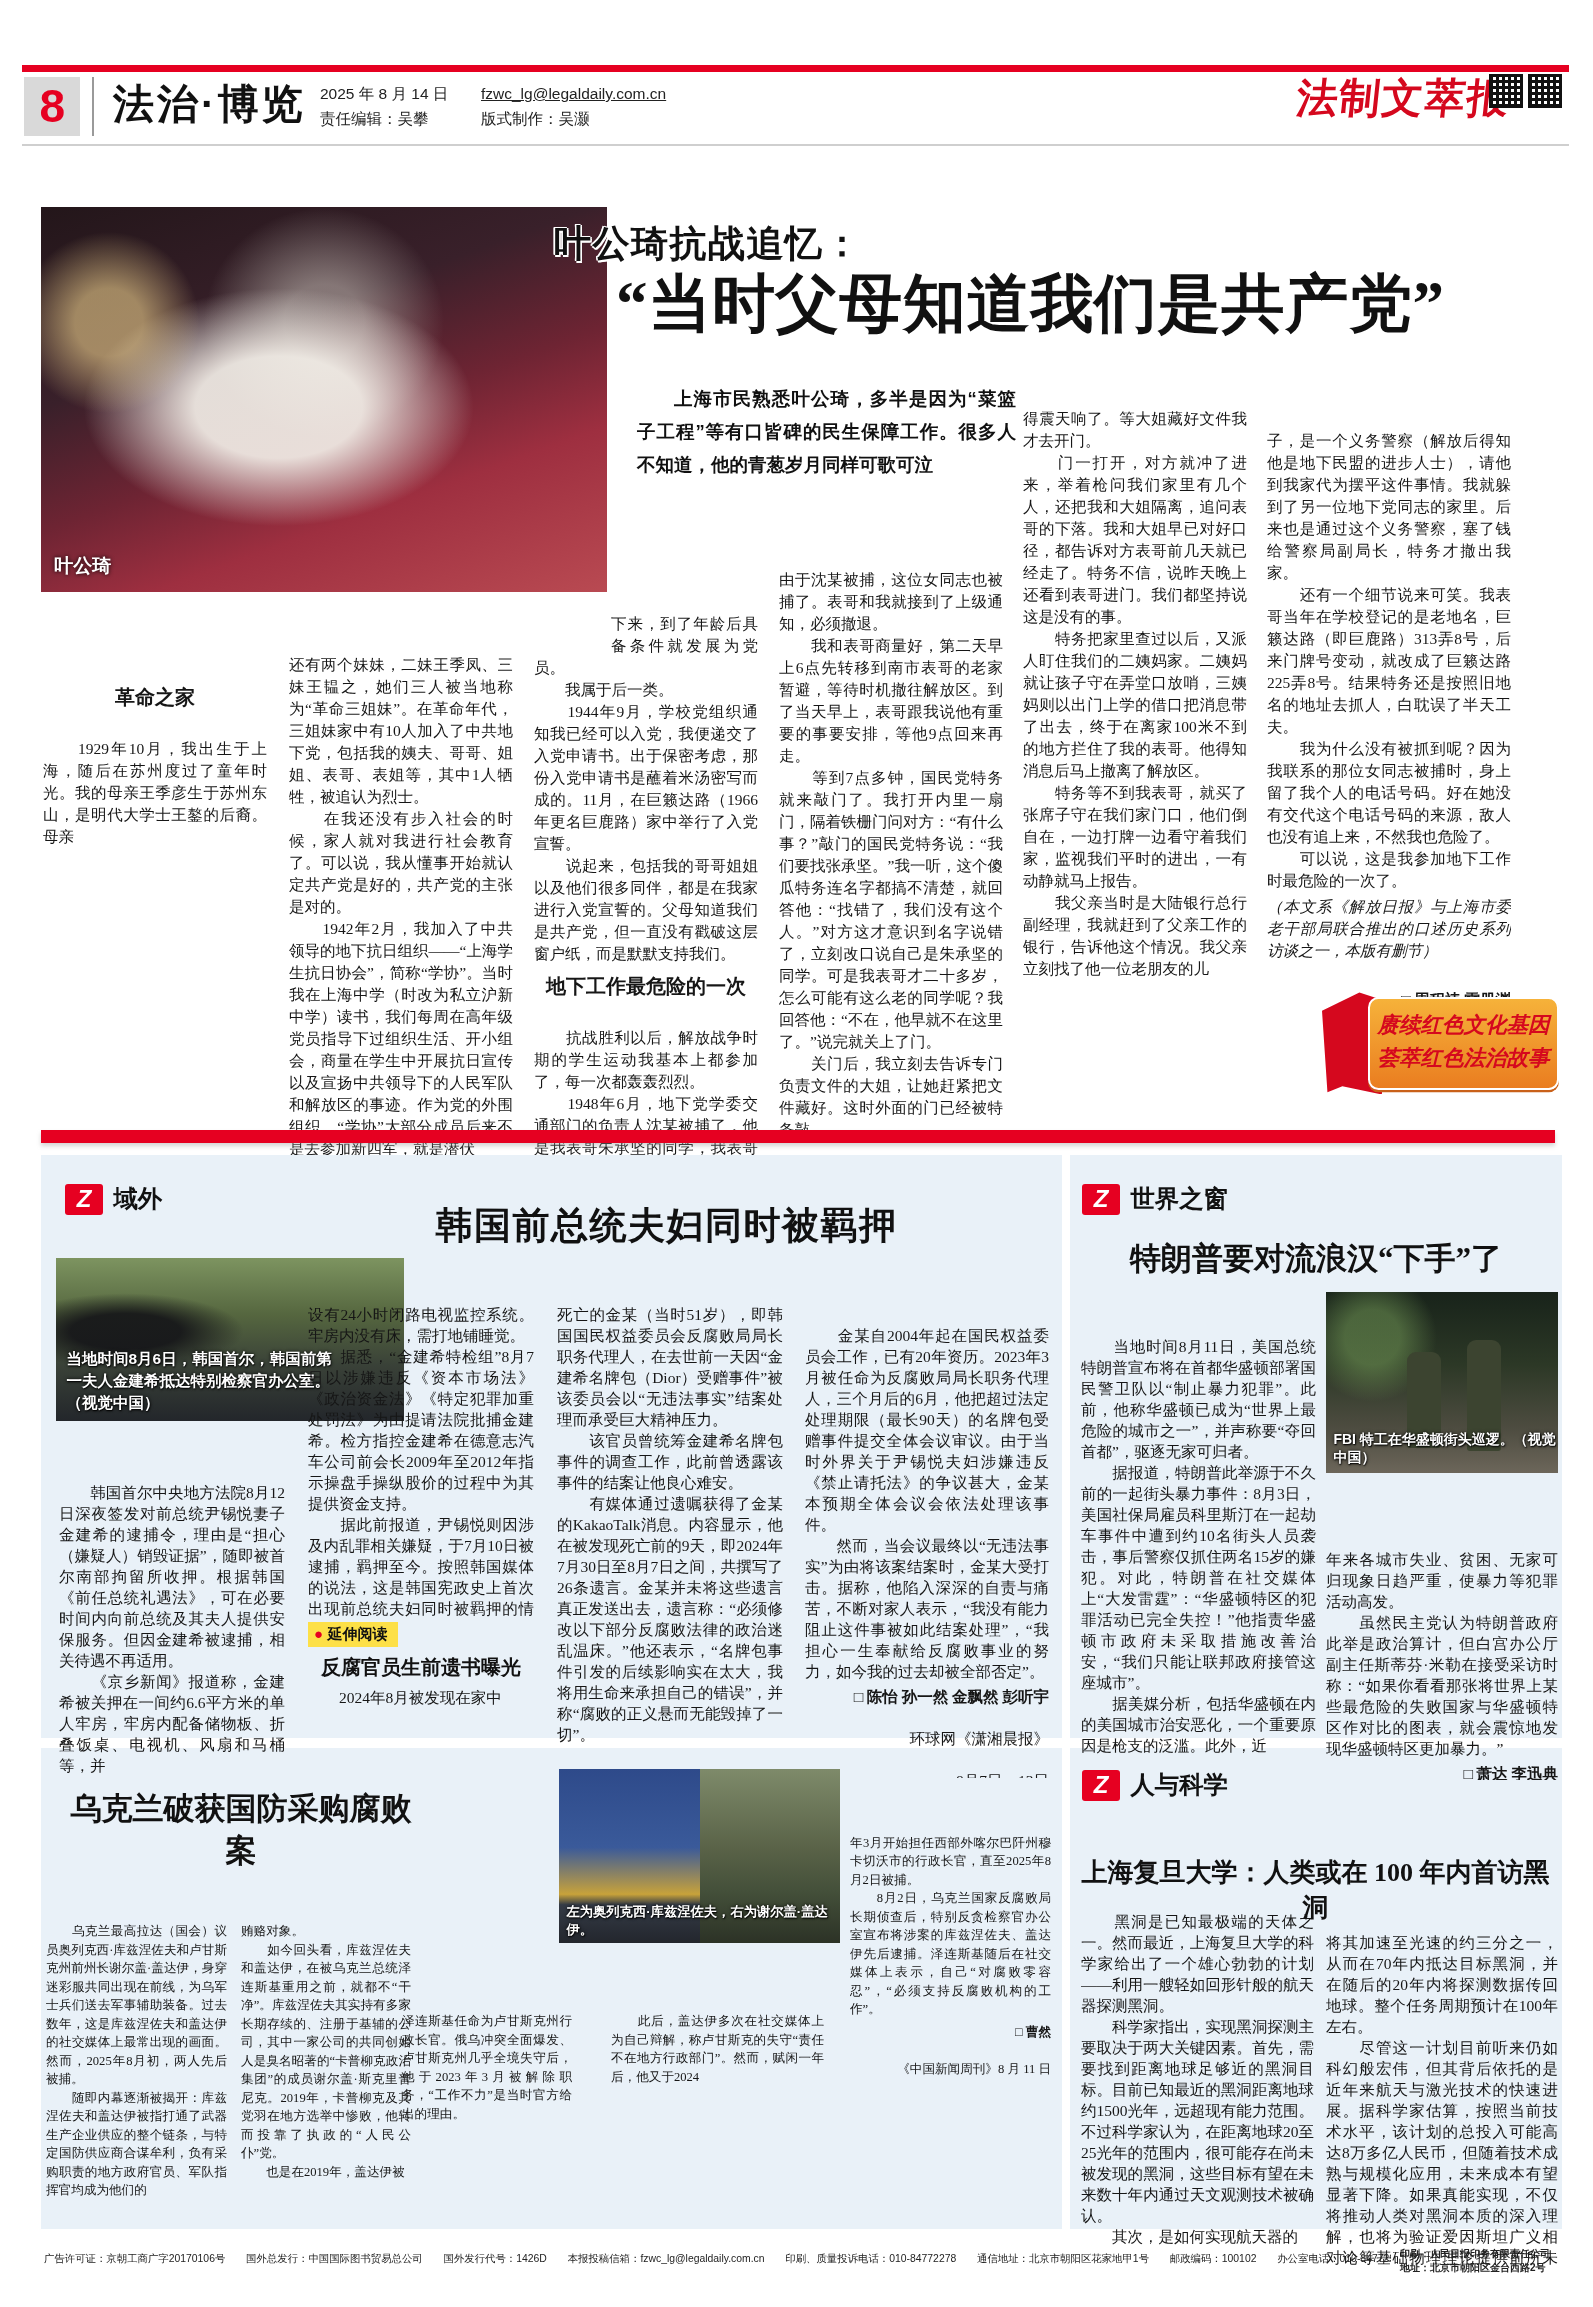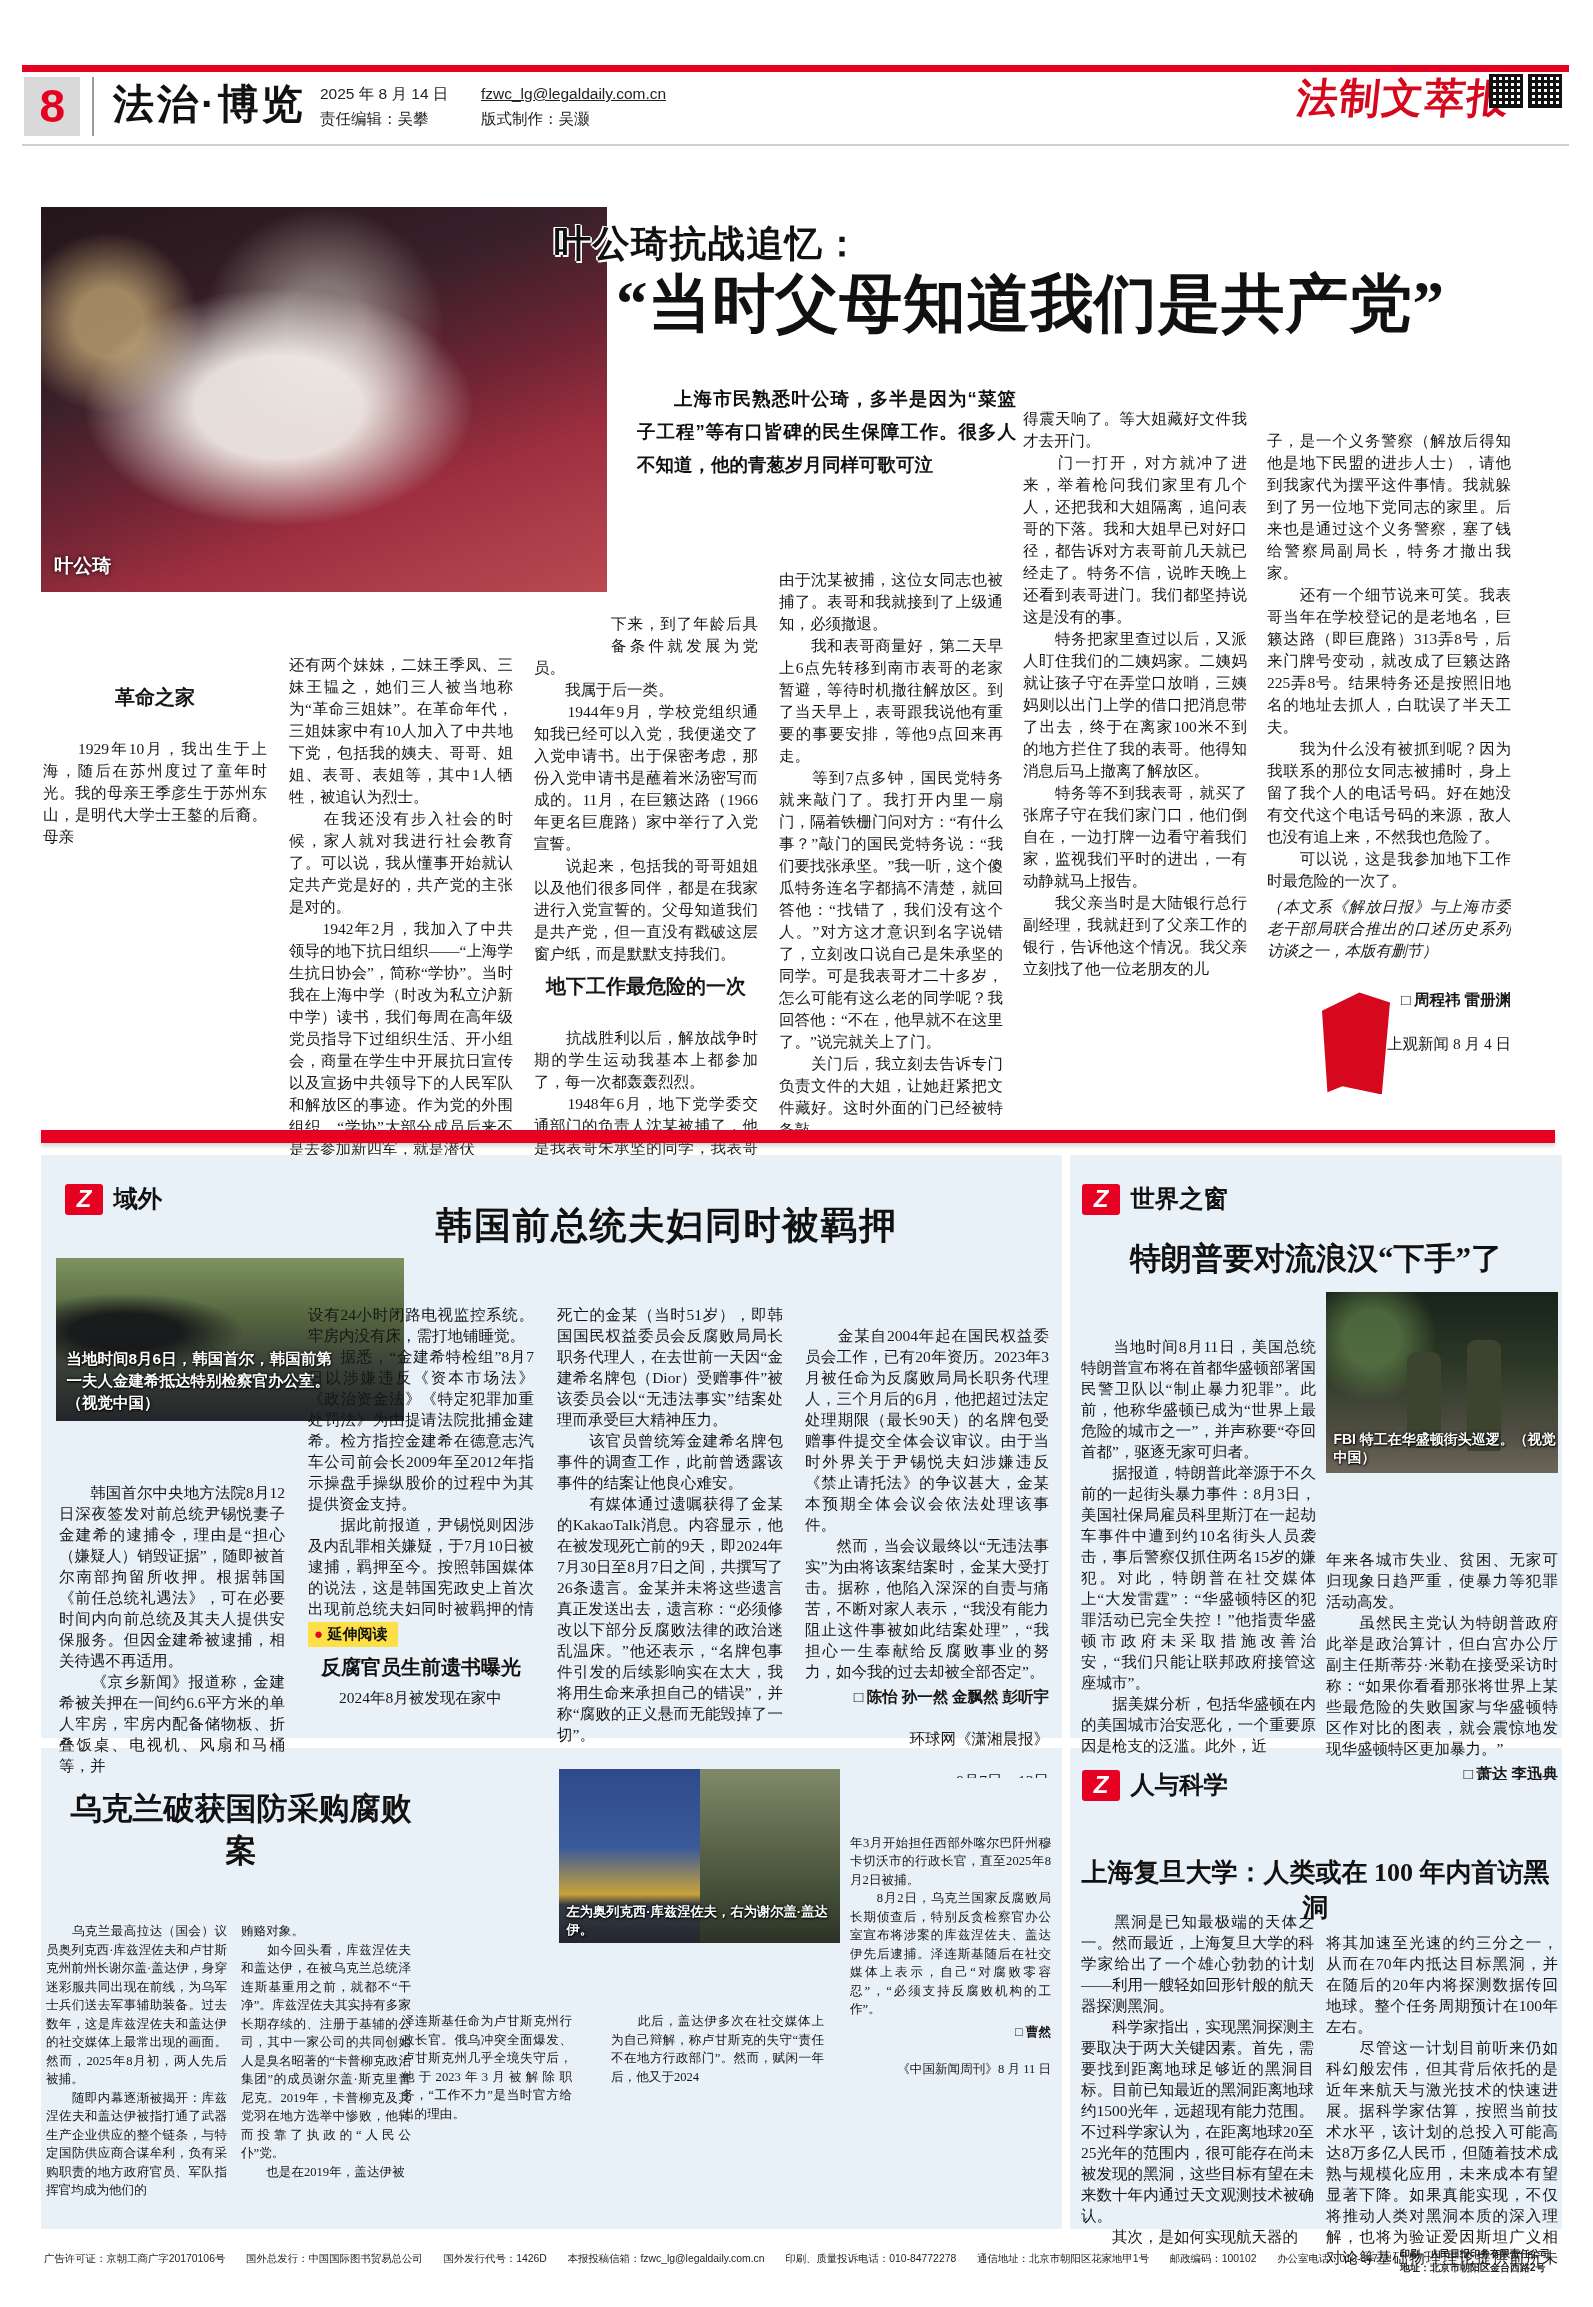--- a/index.html
+++ b/index.html
@@ -191,20 +191,24 @@
 　　还有一个细节说来可笑。我表哥当年在学校登记的是老地名，巨籁达路（即巨鹿路）313弄8号，后来门牌号变动，就改成了巨籁达路225弄8号。结果特务还是按照旧地名的地址去抓人，白耽误了半天工夫。
 　　我为什么没有被抓到呢？因为我联系的那位女同志被捕时，身上留了我个人的电话号码。好在她没有交代这个电话号码的来源，敌人也没有追上来，不然我也危险了。
 　　可以说，这是我参加地下工作时最危险的一次了。</span>
   <span class="credit-note" style="display:block">（本文系《解放日报》与上海市委老干部局联合推出的口述历史系列访谈之一，本版有删节）</span>
   <span class="byline" style="display:block">□ 周程祎 雷册渊</span>
   <span class="srcline" style="display:block">上观新闻 8 月 4 日</span>
 </div>
 
 <div class="abs badge">
   <div class="ribbon"></div>
+  <div class="box">
+    <div class="t">赓续红色文化基因</div>
+    <div class="t t2">荟萃红色法治故事</div>
+  </div>
 </div>
 
 <div class="abs divider-red"></div>
 
 <div class="abs panel p-korea"></div>
 <div class="abs panel p-world"></div>
 <div class="abs panel p-ukraine"></div>
 <div class="abs panel p-science"></div>
 
 <div class="zlabel" style="left:65px; top:1183px;">

